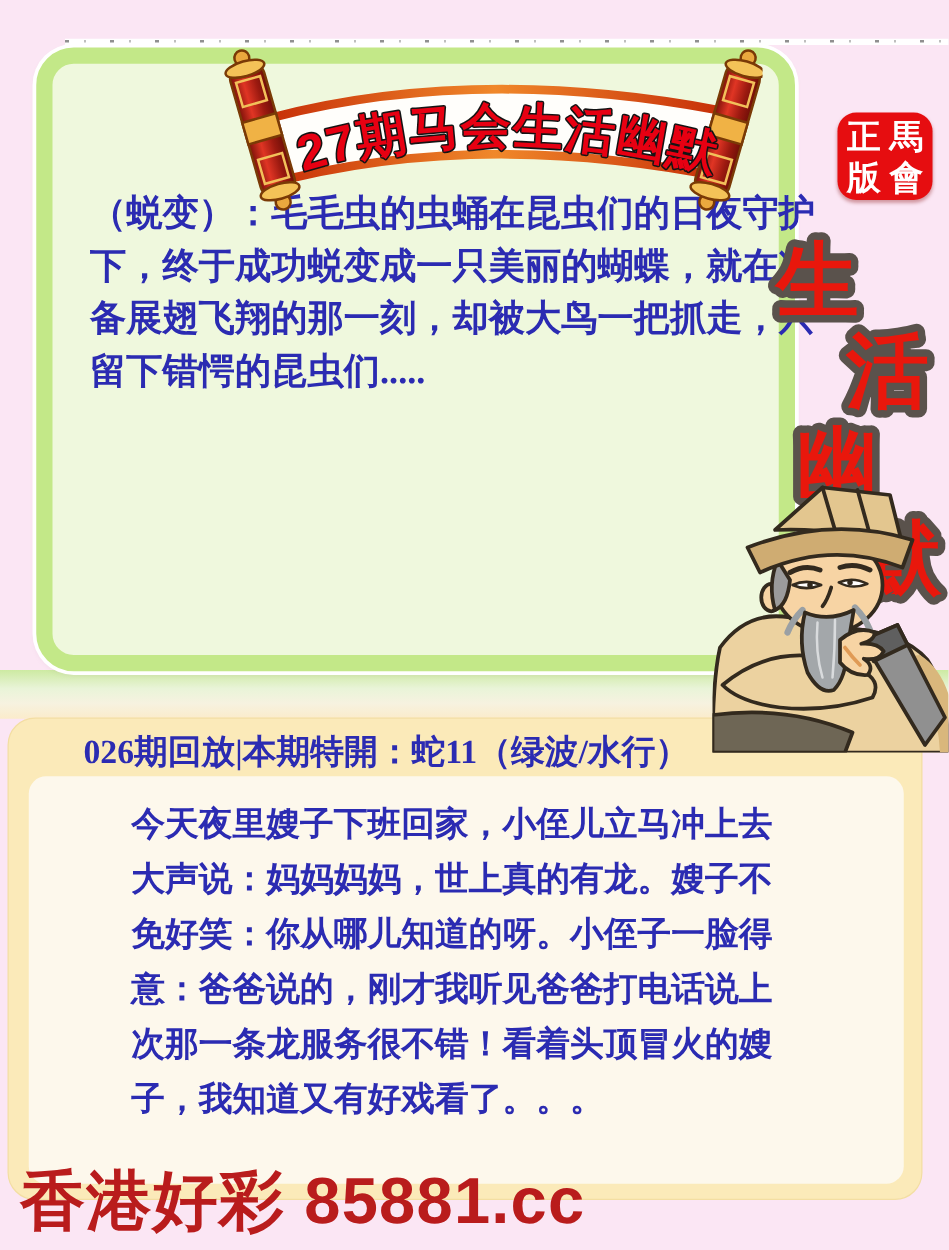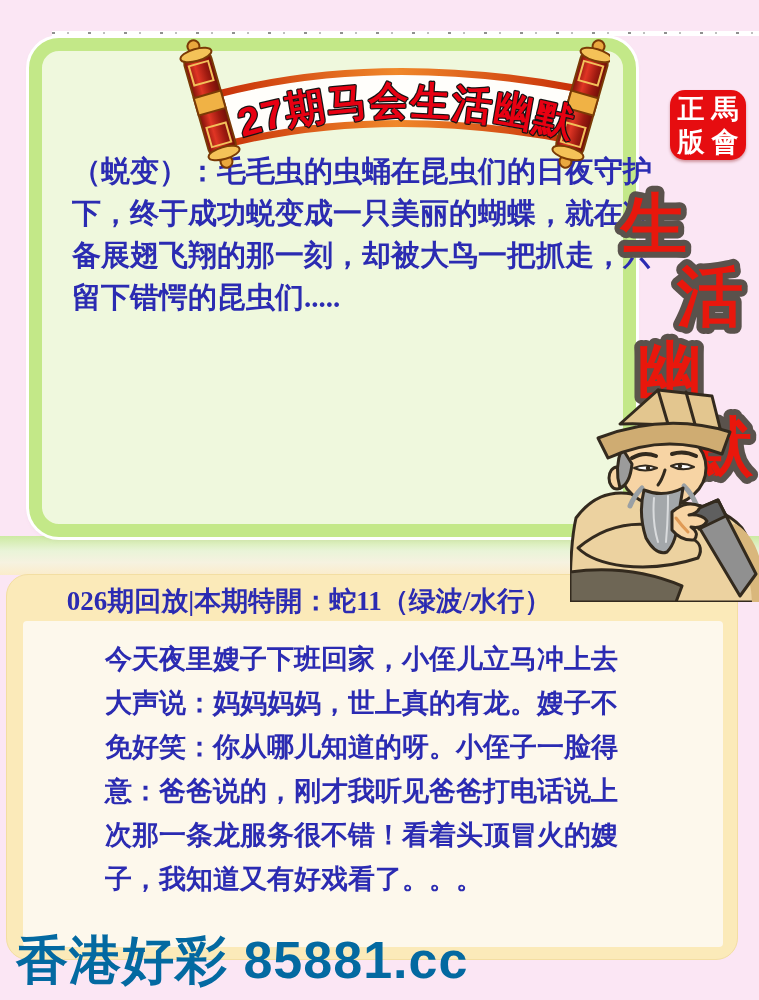--- a/index.html
+++ b/index.html
@@ -41,28 +41,28 @@
 
   .sage-svg{position:absolute;left:570px;top:386px;width:189px;height:216px;z-index:6;}
 
   
   .replay-panel{position:absolute;left:6px;top:574px;width:732px;height:386px;z-index:4;
         background:#fbeab9;border-radius:22px;border:1px solid #f3dea2;box-sizing:border-box;}
   .replay-header{position:absolute;left:14px;top:8px;width:576px;text-align:center;
         font-family:"Liberation Serif","DejaVu Serif",serif;font-weight:bold;
         font-size:27px;color:#2b2bb2;white-space:nowrap;}
   .replay-inner{position:absolute;left:16px;top:46px;width:700px;height:326px;
-        background:#fdf8ec;border-radius:4px;}
+        background:#fdf8ec;border-radius:14px;}
   .replay-text{position:absolute;left:82px;top:16px;width:518px;
         font-family:"Liberation Serif","DejaVu Serif",serif;font-weight:bold;
         font-size:27px;line-height:44px;color:#2b2bb2;text-align:left;}
 
   .footer-brand{position:absolute;left:16px;top:926px;z-index:8;
         font-family:"Liberation Sans","DejaVu Sans",sans-serif;font-weight:bold;
-        font-size:52px;letter-spacing:1px;color:#0369a1;white-space:nowrap;}
+        font-size:52px;letter-spacing:1px;color:#b91c1c;white-space:nowrap;}
 </style>
 </head>
 <body>
 
 <div class="page">
 
   <div class="top-line"></div>
   <div class="mid-band"></div>
 
   <div class="green-panel"></div>

